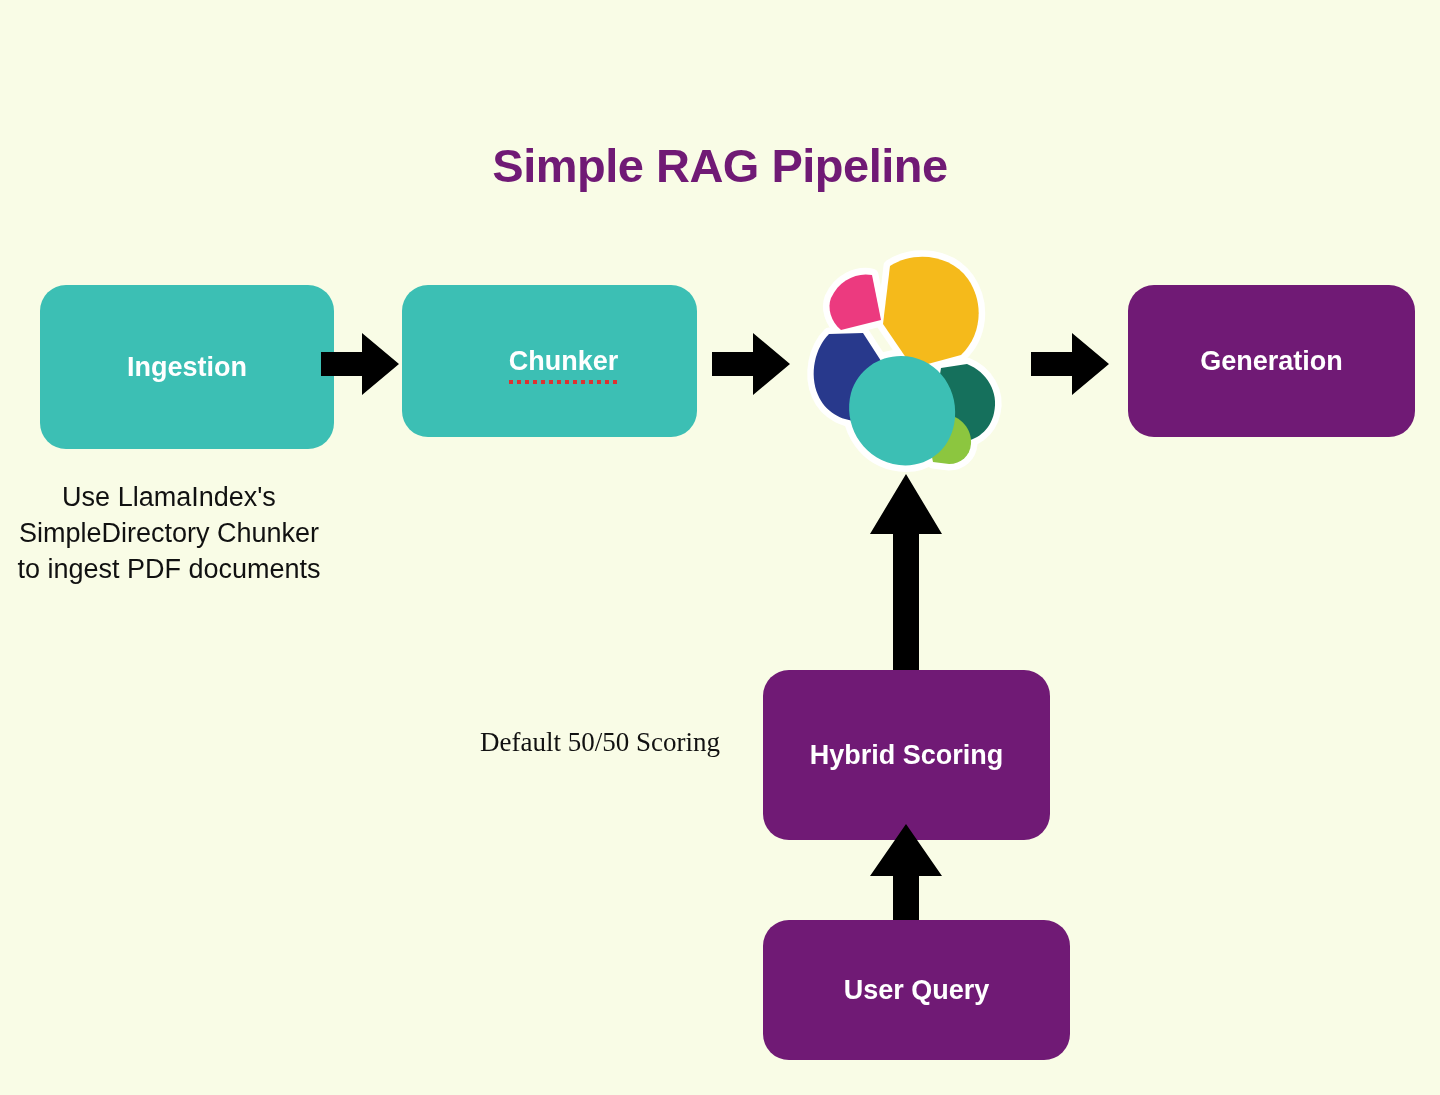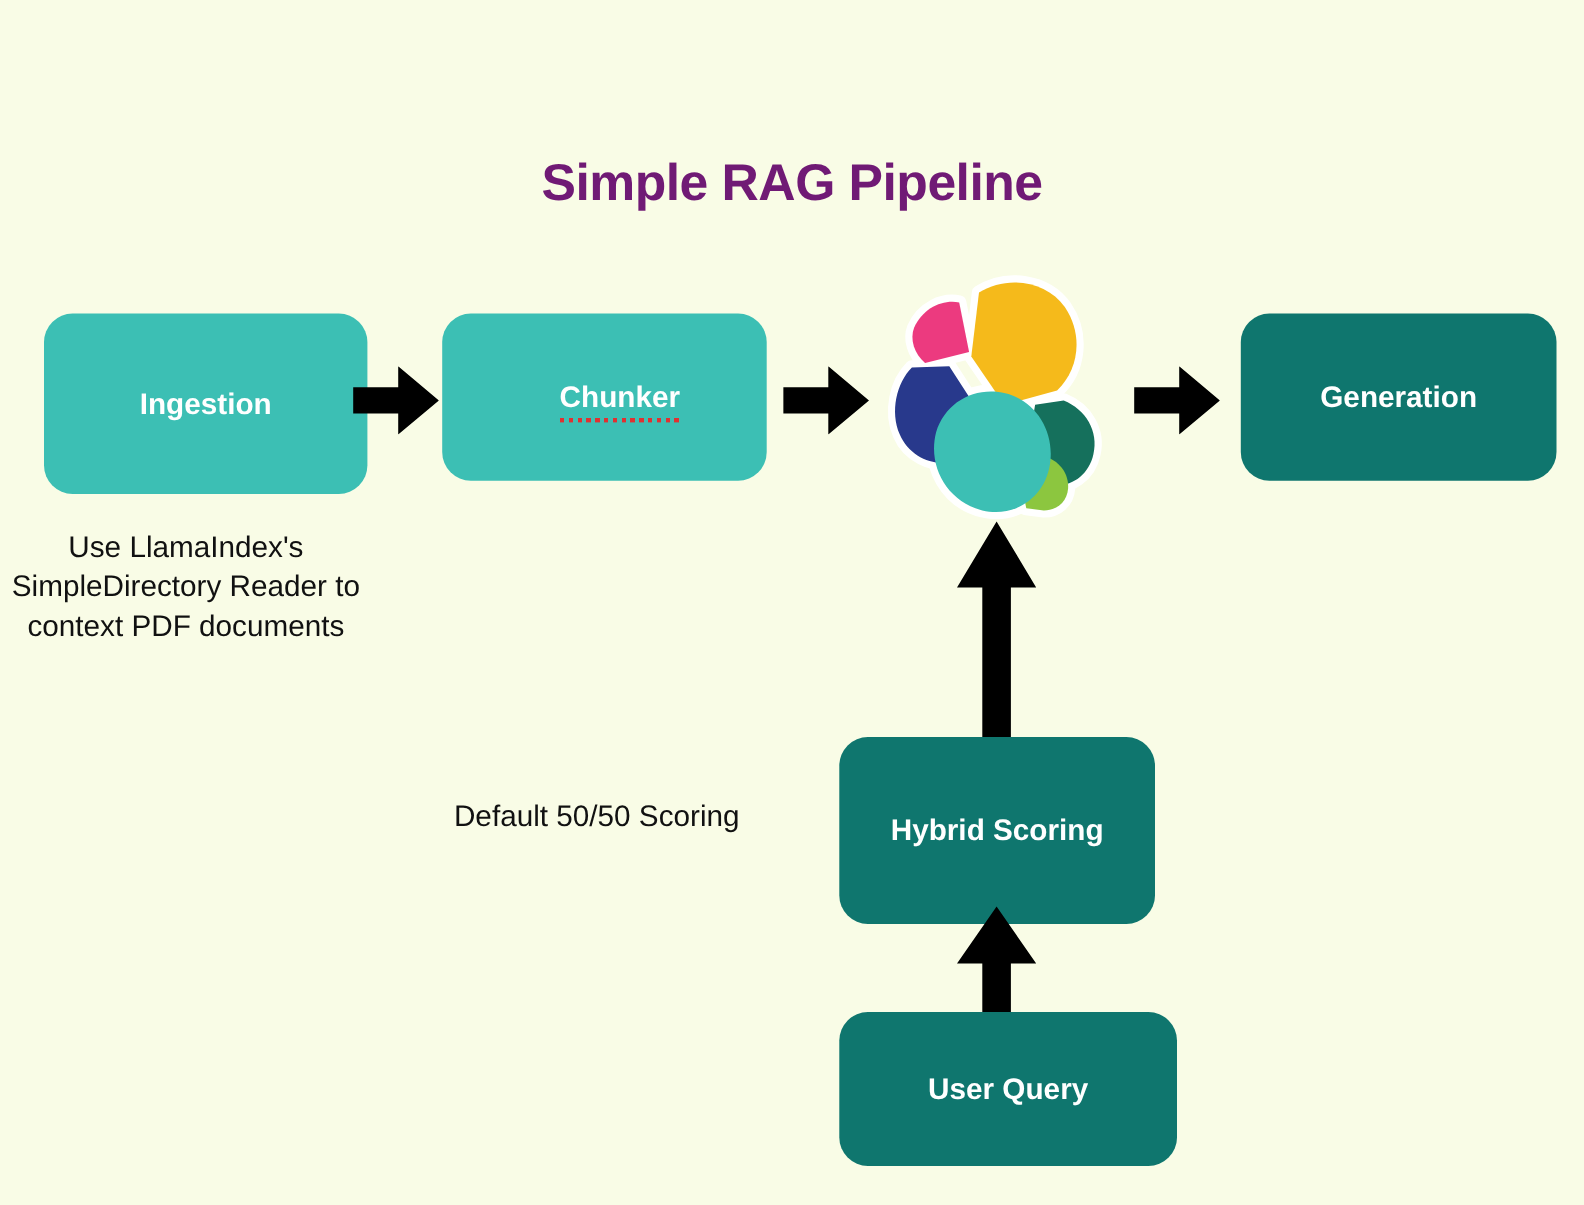--- a/index.html
+++ b/index.html
@@ -47,21 +47,21 @@
   .node-label {
     font-size: 27px;
     font-weight: bold;
     color: #ffffff;
     text-align: center;
     line-height: 1.2;
     position: relative;
     display: inline-block;
   }
   .node.teal { background: #3cbfb4; }
-  .node.blue { background: #0f766e; }
+  .node.blue { background: #701a75; }
 
   
   .spellcheck::after {
     content: "";
     position: absolute;
     left: 0;
     right: 0;
     bottom: -7px;
     height: 4px;
     background-image: repeating-linear-gradient(
@@ -73,21 +73,22 @@
 
   
   .caption {
     position: absolute;
     font-size: 27px;
     color: #111111;
     text-align: center;
     line-height: 1.33;
   }
   .caption.left-note {
-    text-align: center;
+    text-align: right;
+    font-family: Liberation Serif, serif;
   }
 
   
   .arrow {
     position: absolute;
   }
   .arrow svg { display: block; }
 
   
   .logo {
@@ -98,21 +99,21 @@
 </head>
 <body>
 
 <div id="canvas">
 
   <div class="title">Simple RAG Pipeline</div>
 
   <div class="node teal" style="left:40px; top:285px; width:294px; height:164px;">
     <span class="node-label">Ingestion</span>
   </div>
-  <div class="caption" style="left:8px; top:480px; width:322px;">Use LlamaIndex's SimpleDirectory Reader to context PDF documents</div>
+  <div class="caption" style="left:8px; top:480px; width:322px;">Use LlamaIndex's SimpleDirectory Chunker to ingest PDF documents</div>
 
   <div class="arrow" style="left:321px; top:333px;">
     <svg width="78" height="62" viewBox="0 0 78 62">
       <path d="M0,19 L41,19 L41,0 L78,31 L41,62 L41,43 L0,43 Z" fill="#000000"></path>
     </svg>
   </div>
 
   <div class="node teal" style="left:402px; top:285px; width:295px; height:152px;padding-left:28px;">
     <span class="node-label spellcheck">Chunker</span>
   </div>

